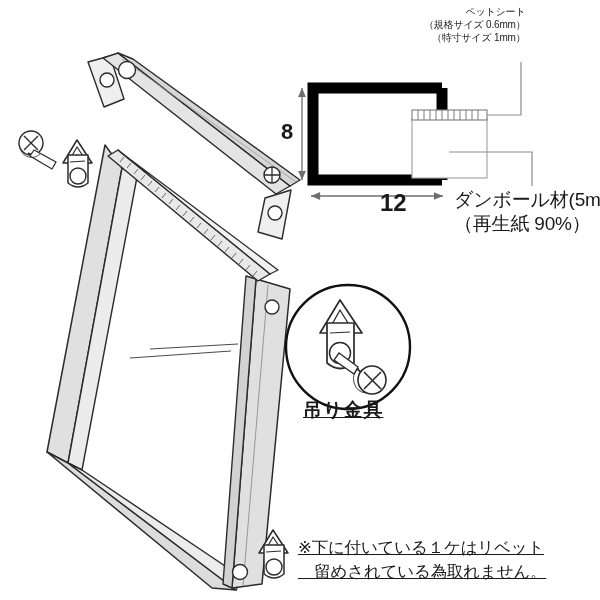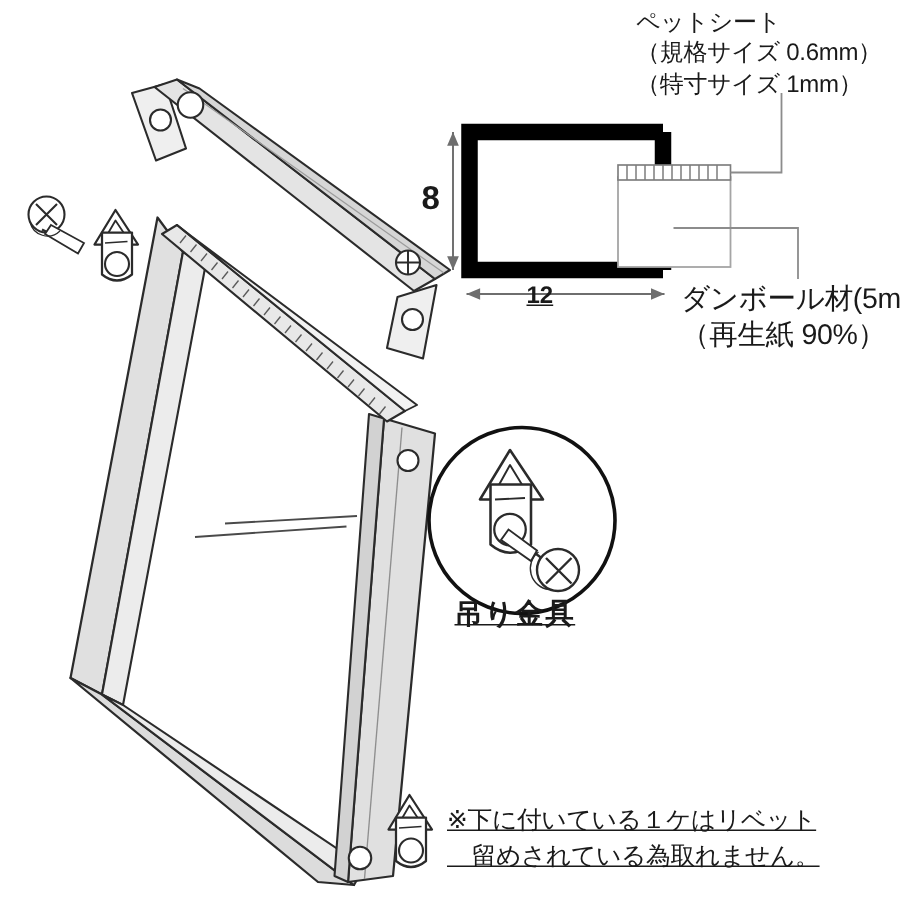--- a/index.html
+++ b/index.html
@@ -7,24 +7,24 @@
     width:600px;height:600px;
     background:#ffffff;
     font-family:"Liberation Sans","DejaVu Sans",sans-serif;
     color:#1a1a1a;
     overflow:hidden;
     position:relative;
   }
   #stage{position:relative;width:600px;height:600px;}
   svg.layer{position:absolute;left:0;top:0;width:600px;height:600px;}
   .txt{position:absolute;white-space:pre;line-height:1.28;}
-  .lbl-petsheet{left:424px;top:6px;font-size:16px;letter-spacing:-0.2px;}
+  .lbl-petsheet{left:424px;top:6px;font-size:10px;letter-spacing:-0.2px;text-align:right;}
   .lbl-dampool{left:454px;top:188px;font-size:19px;letter-spacing:-0.2px;}
   .lbl-dim8{left:281px;top:118px;font-size:22px;font-weight:600;}
-  .lbl-dim12{left:351px;top:188px;font-size:16px;font-weight:600;text-decoration:underline;}
+  .lbl-dim12{left:380px;top:188px;font-size:24px;font-weight:600;}
   .lbl-hook{left:303px;top:398px;font-size:19px;font-weight:700;letter-spacing:1px;text-decoration:underline;}
   .lbl-note{left:298px;top:536px;font-size:16.5px;line-height:1.45;letter-spacing:-0.2px;text-decoration:underline;}
 </style>
 </head>
 <body>
 
 <div id="stage">
 
   <svg class="layer" viewBox="0 0 600 600">
     <defs>

